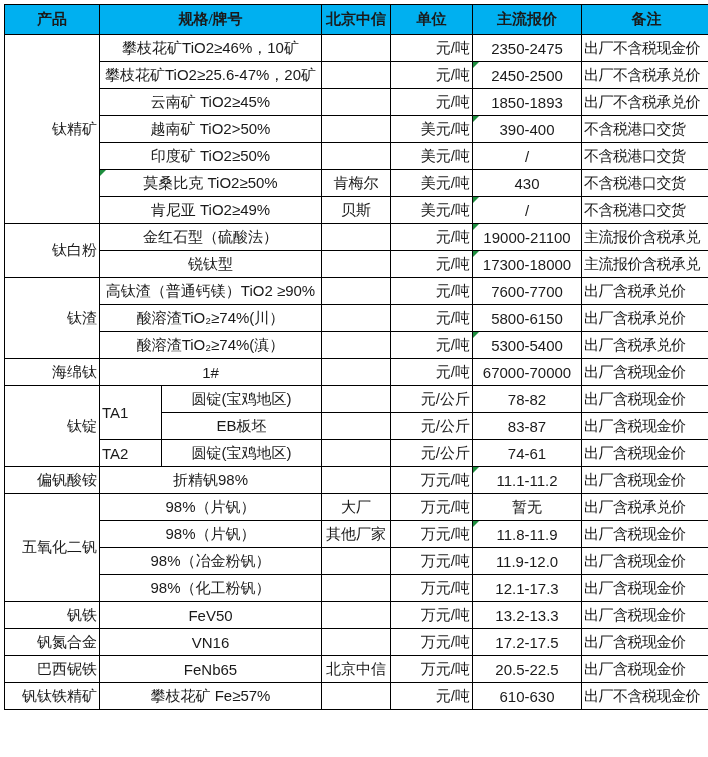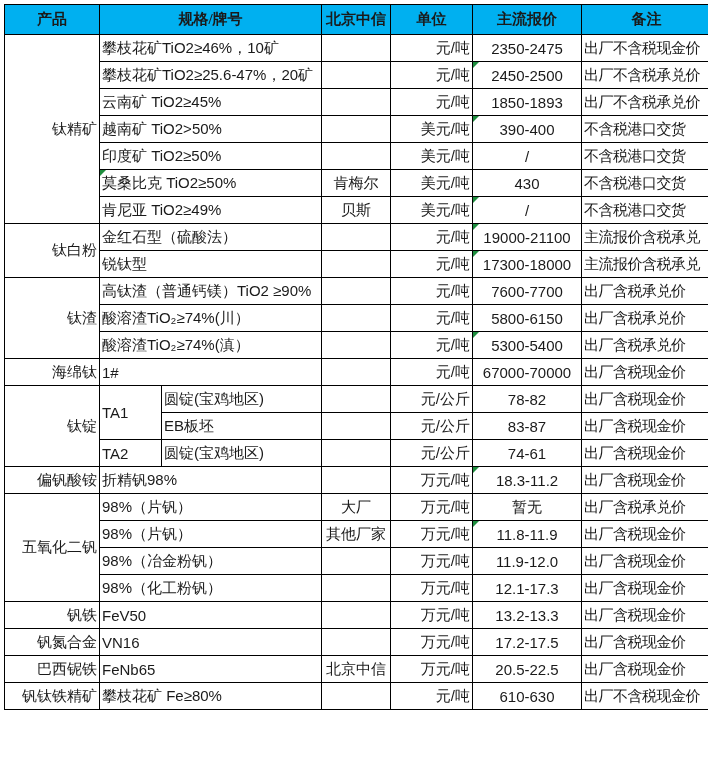--- a/index.html
+++ b/index.html
@@ -30,21 +30,21 @@
   thead th {
     background: #00B0F0;
     color: #ffffff;
     font-weight: bold;
     font-size: 15px;
     text-align: center;
   }
   thead th + th { border-left: 3px solid #ffffff; font-family: Liberation Serif, serif; }
   .c-prod  { text-align: right; }
   .c-grade { text-align: left; padding-left: 4px; }
-  .c-spec  { text-align: left; padding-left: 4px; }
+  .c-spec  { text-align: center; padding-left: 4px; }
   .c-mfr   { text-align: center; }
   .c-unit  { text-align: right; }
   .c-price { text-align: center; }
   .c-note  { text-align: left; padding-left: 3px; letter-spacing: -0.5px; }
   .has-marker::before {
     content: "";
     position: absolute;
     top: 0; left: 0;
     width: 6px; height: 6px;
     background: #1E8E3E;
@@ -193,21 +193,21 @@
       <td class="c-mfr"></td>
       <td class="c-unit">元/公斤</td>
       <td class="c-price">74-61</td>
       <td class="c-note">出厂含税现金价</td>
     </tr>
     <tr>
       <td class="c-prod">偏钒酸铵</td>
       <td class="c-spec" colspan="2">折精钒98%</td>
       <td class="c-mfr"></td>
       <td class="c-unit">万元/吨</td>
-      <td class="c-price has-marker">18.3-11.2</td>
+      <td class="c-price has-marker">11.1-11.2</td>
       <td class="c-note">出厂含税现金价</td>
     </tr>
     <tr>
       <td class="c-prod" rowspan="4">五氧化二钒</td>
       <td class="c-spec" colspan="2">98%（片钒）</td>
       <td class="c-mfr">大厂</td>
       <td class="c-unit">万元/吨</td>
       <td class="c-price">暂无</td>
       <td class="c-note">出厂含税承兑价</td>
     </tr>
@@ -251,21 +251,21 @@
     <tr>
       <td class="c-prod">巴西铌铁</td>
       <td class="c-spec" colspan="2">FeNb65</td>
       <td class="c-mfr">北京中信</td>
       <td class="c-unit">万元/吨</td>
       <td class="c-price">20.5-22.5</td>
       <td class="c-note">出厂含税现金价</td>
     </tr>
     <tr>
       <td class="c-prod">钒钛铁精矿</td>
-      <td class="c-spec" colspan="2">攀枝花矿 Fe≥80%</td>
+      <td class="c-spec" colspan="2">攀枝花矿 Fe≥57%</td>
       <td class="c-mfr"></td>
       <td class="c-unit">元/吨</td>
       <td class="c-price">610-630</td>
       <td class="c-note">出厂不含税现金价</td>
     </tr>
   </tbody>
 </table>
 </div>
 
 </body></html>

